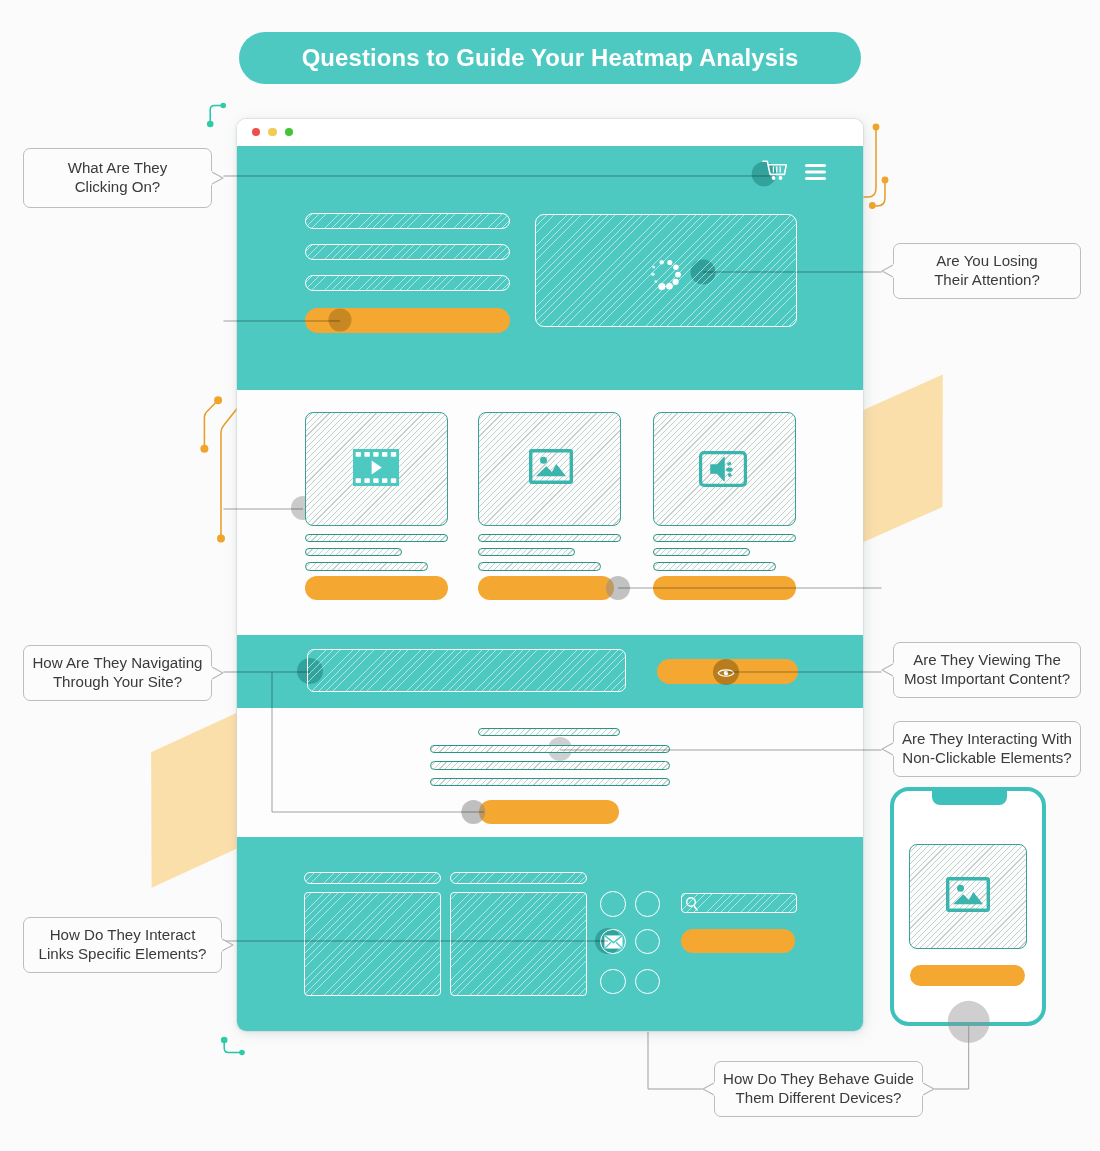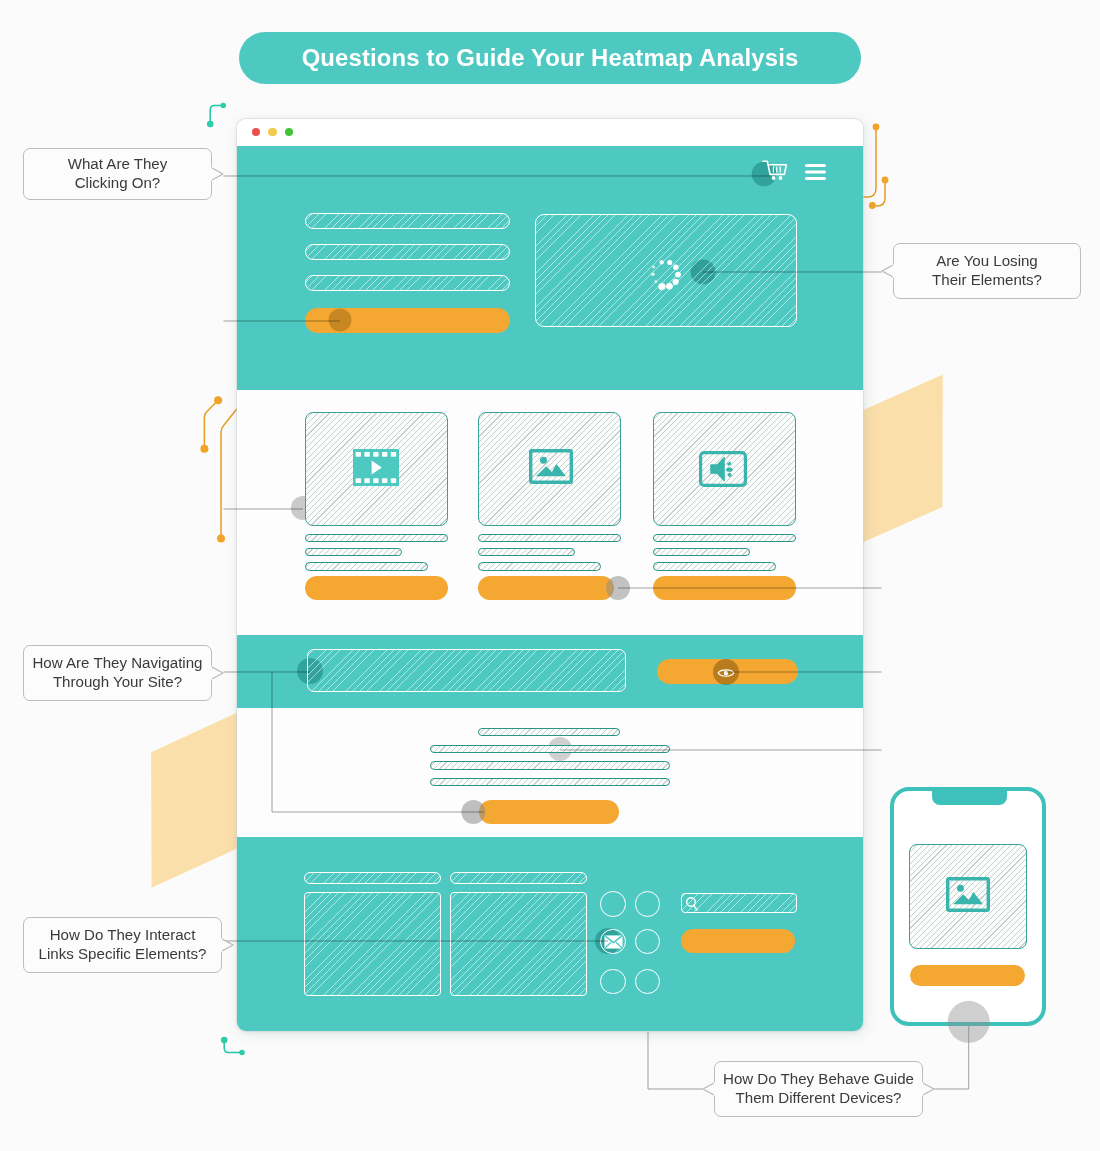--- a/index.html
+++ b/index.html
@@ -312,21 +312,21 @@
       <path d="M223.5 941 H608"></path>
       <path d="M703 272 H881.5"></path>
       <path d="M618 588 H881.5"></path>
       <path d="M726 672 H881.5"></path>
       <path d="M560 750 H881.5"></path>
       <path d="M648 1032 V1089 H702.5"></path>
       <path d="M968.7 1022 V1089 H934.5"></path>
     </g>
   </svg>
 
-  <div class="callout cl-left" style="left:23px;top:148px;width:189px;height:52px;">
+  <div class="callout cl-left" style="left:23px;top:148px;width:189px;height:60px;">
     <div class="box">
       <div class="ln">What Are They</div>
       <div class="ln">Clicking On?</div>
     </div>
     <svg class="tail tail-r" viewBox="0 0 13 14">
         <path d="M0 0.5 L12 7 L0 13.5" fill="#fcfcfc" stroke="#b5b5b5" stroke-width="1.05" stroke-linejoin="round"></path>
         <path d="M0 0.2 L0 13.8" stroke="#fcfcfc" stroke-width="2.2"></path>
       </svg>
   </div>
   <div class="callout cl-left" style="left:23px;top:645px;width:189px;height:56px;">
@@ -346,21 +346,41 @@
     </div>
     <svg class="tail tail-r" viewBox="0 0 13 14">
         <path d="M0 0.5 L12 7 L0 13.5" fill="#fcfcfc" stroke="#b5b5b5" stroke-width="1.05" stroke-linejoin="round"></path>
         <path d="M0 0.2 L0 13.8" stroke="#fcfcfc" stroke-width="2.2"></path>
       </svg>
   </div>
 
   <div class="callout cl-right" style="left:893px;top:243px;width:188px;height:56px;text-decoration:underline;">
     <div class="box">
       <div class="ln">Are You Losing</div>
-      <div class="ln">Their Elements?</div>
+      <div class="ln">Their Attention?</div>
+    </div>
+    <svg class="tail tail-l" viewBox="0 0 13 14">
+        <path d="M13 0.5 L1 7 L13 13.5" fill="#fcfcfc" stroke="#b5b5b5" stroke-width="1.05" stroke-linejoin="round"></path>
+        <path d="M13 0.2 L13 13.8" stroke="#fcfcfc" stroke-width="2.2"></path>
+      </svg>
+  </div>
+  <div class="callout cl-right" style="left:893px;top:642px;width:188px;height:56px;">
+    <div class="box">
+      <div class="ln">Are They Viewing The</div>
+      <div class="ln">Most Important Content?</div>
+    </div>
+    <svg class="tail tail-l" viewBox="0 0 13 14">
+        <path d="M13 0.5 L1 7 L13 13.5" fill="#fcfcfc" stroke="#b5b5b5" stroke-width="1.05" stroke-linejoin="round"></path>
+        <path d="M13 0.2 L13 13.8" stroke="#fcfcfc" stroke-width="2.2"></path>
+      </svg>
+  </div>
+  <div class="callout cl-right" style="left:893px;top:721px;width:188px;height:56px;">
+    <div class="box">
+      <div class="ln">Are They Interacting With</div>
+      <div class="ln">Non-Clickable Elements?</div>
     </div>
     <svg class="tail tail-l" viewBox="0 0 13 14">
         <path d="M13 0.5 L1 7 L13 13.5" fill="#fcfcfc" stroke="#b5b5b5" stroke-width="1.05" stroke-linejoin="round"></path>
         <path d="M13 0.2 L13 13.8" stroke="#fcfcfc" stroke-width="2.2"></path>
       </svg>
   </div>
 
   <div class="callout cl-both" style="left:714px;top:1061px;width:209px;height:56px;">
     <div class="box">
       <div class="ln">How Do They Behave Guide</div>

